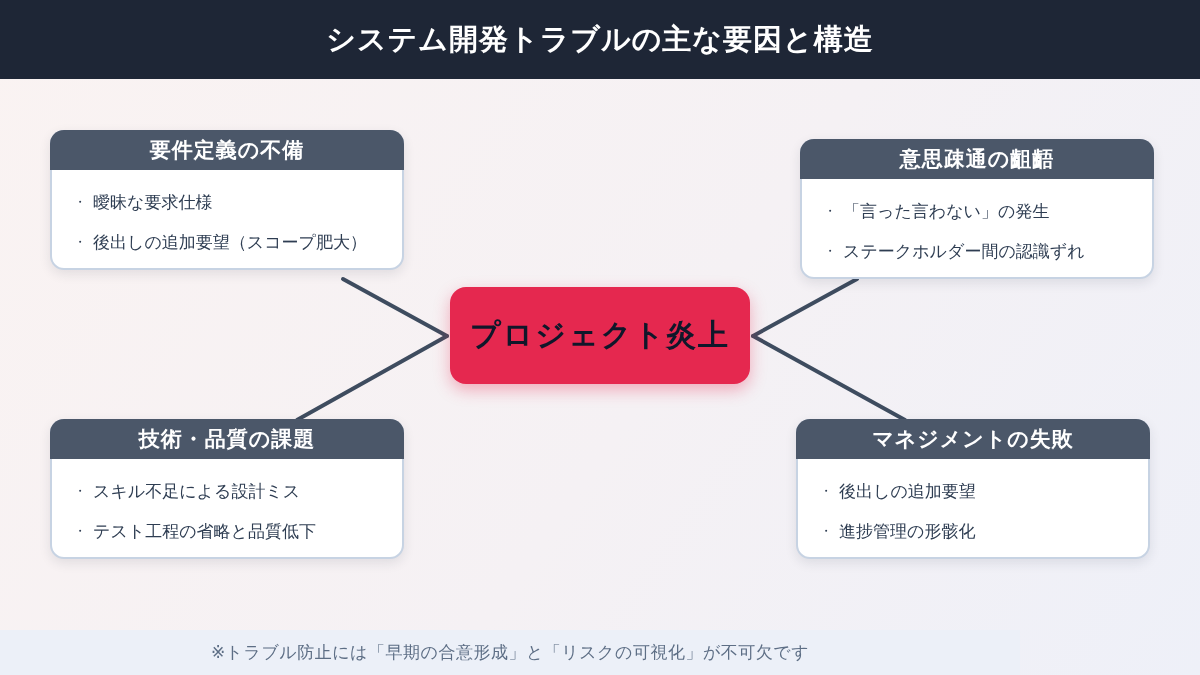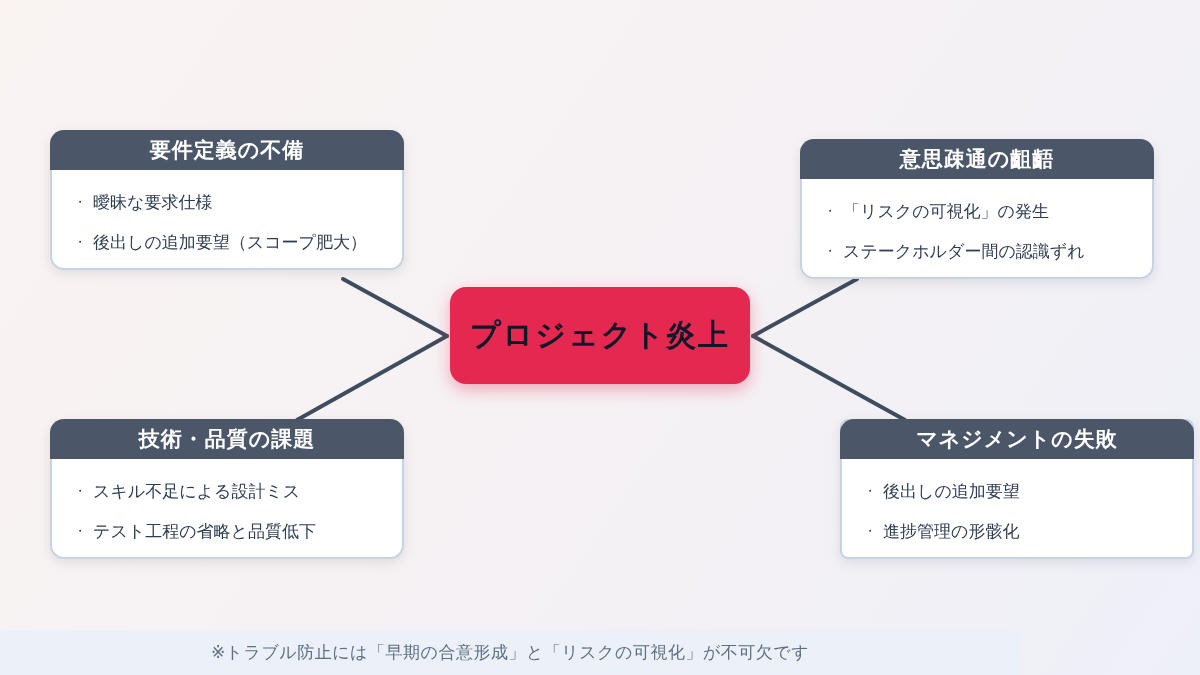--- a/index.html
+++ b/index.html
@@ -74,21 +74,21 @@
   .factor-item:last-child { margin-bottom: 0; }
   .bullet {
     font-size: 12px;
     margin-right: 7px;
     color: #2e3d52;
     flex: 0 0 auto;
   }
   .pos-tl { left: 50px;  top: 130px; }
   .pos-tr { left: 800px; top: 139px; }
   .pos-bl { left: 50px;  top: 419px; }
-  .pos-br { left: 840px; top: 419px; border-radius: 8px; }
+  .pos-br { left: 796px; top: 419px; }
   .center-node {
     position: absolute;
     left: 450px; top: 287px;
     width: 300px; height: 97px;
     background: #e5284f;
     border-radius: 16px;
     box-shadow: 0 6px 16px rgba(229, 40, 79, 0.35);
     display: flex;
     align-items: center;
     justify-content: center;
@@ -110,20 +110,23 @@
     color: #5d6e85;
     font-size: 17px;
     letter-spacing: 0.5px;
   }
 </style>
 </head>
 <body>
 
 <div class="canvas">
 
+  <div class="title-bar">
+    <h1>システム開発トラブルの主な要因と構造</h1>
+  </div>
 
   <svg class="connector-svg" viewBox="0 0 1200 675">
     <line x1="343" y1="279" x2="447" y2="336" stroke="#3e4c5f" stroke-width="4" stroke-linecap="round"></line>
     <line x1="297" y1="420" x2="447" y2="336" stroke="#3e4c5f" stroke-width="4" stroke-linecap="round"></line>
     <line x1="857" y1="279" x2="753" y2="336" stroke="#3e4c5f" stroke-width="4" stroke-linecap="round"></line>
     <line x1="905" y1="420" x2="753" y2="336" stroke="#3e4c5f" stroke-width="4" stroke-linecap="round"></line>
   </svg>
 
   <div class="factor-box pos-tl">
     <div class="box-header">要件定義の不備</div>
@@ -137,21 +140,21 @@
         <span>後出しの追加要望（スコープ肥大）</span>
       </div>
     </div>
   </div>
 
   <div class="factor-box pos-tr">
     <div class="box-header">意思疎通の齟齬</div>
     <div class="box-body">
       <div class="factor-item">
         <span class="bullet">・</span>
-        <span>「リスクの可視化」の発生</span>
+        <span>「言った言わない」の発生</span>
       </div>
       <div class="factor-item">
         <span class="bullet">・</span>
         <span>ステークホルダー間の認識ずれ</span>
       </div>
     </div>
   </div>
 
   <div class="factor-box pos-bl">
     <div class="box-header">技術・品質の課題</div>

